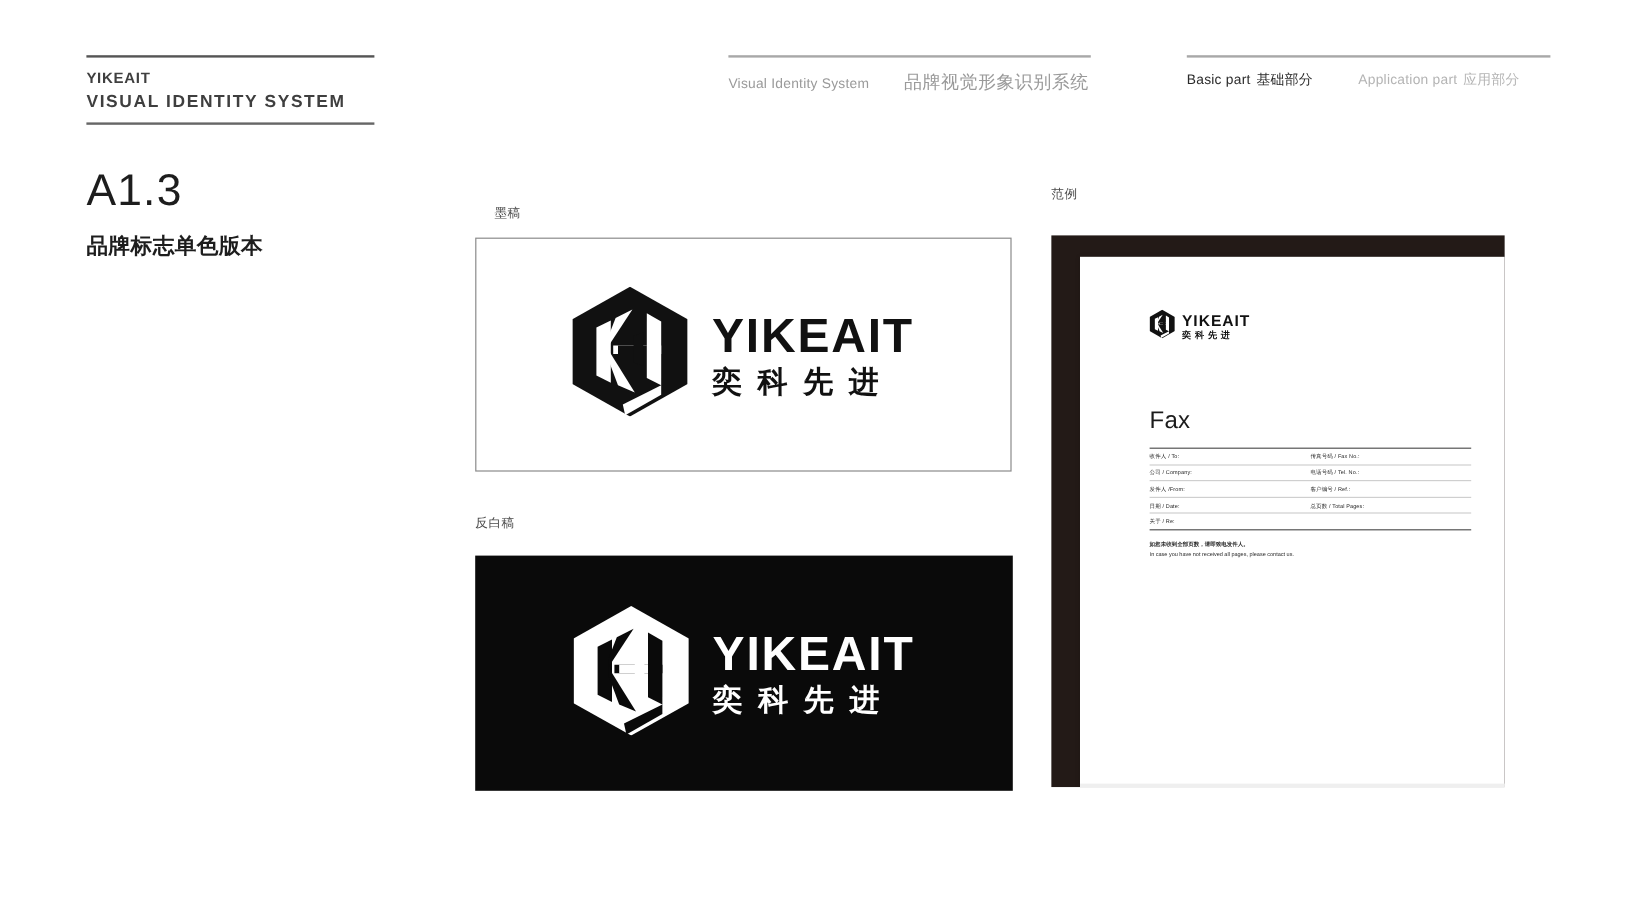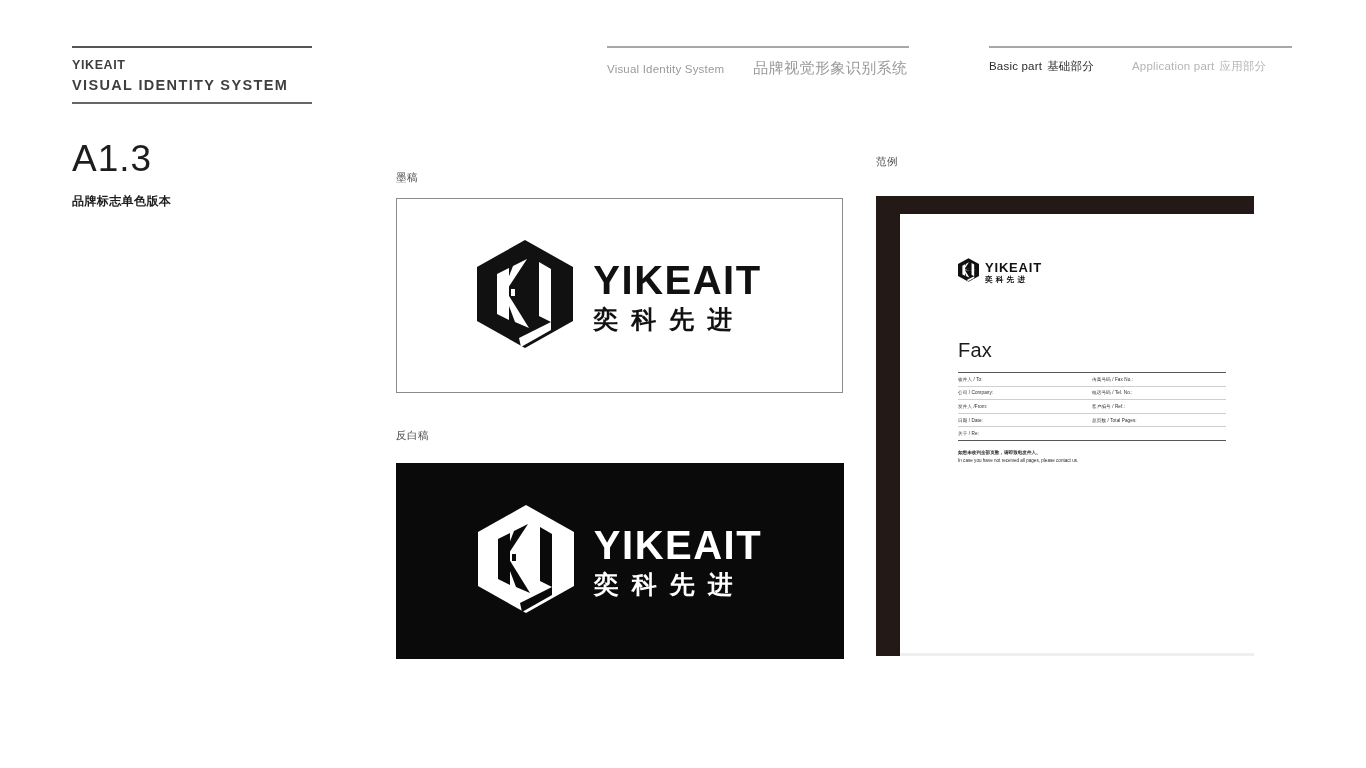--- a/index.html
+++ b/index.html
@@ -31,31 +31,31 @@
   .hdr-right .rule{height:1.5px;background:#a8a8a8;width:303px;}
   .hdr-right .row{display:flex;align-items:baseline;padding-top:11px;}
   .hdr-right .tab{font-size:11.5px;letter-spacing:.2px;}
   .hdr-right .tab.active{color:#2b2b2b;}
   .hdr-right .tab.muted{color:#b4b4b4;margin-left:38px;}
   .hdr-right .tab .cnpart{margin-left:5px;}
 
   
   .left{position:absolute;left:72px;top:140px;width:240px;}
   .sec-num{font-size:37px;color:#1d1d1d;font-weight:400;letter-spacing:1px;line-height:1.05;}
-  .sec-title{font-size:12px;color:#1d1d1d;font-weight:700;margin-top:14px;letter-spacing:.4px;}
+  .sec-title{font-size:18px;color:#1d1d1d;font-weight:700;margin-top:14px;letter-spacing:.4px;}
   .sec-body{font-size:10.8px;color:#4a4a4a;line-height:1.92;margin-top:15px;letter-spacing:.15px;}
   .attn{margin-top:24px;}
   .attn-h{font-size:12.2px;color:#2b2b2b;letter-spacing:.3px;}
   .attn-h .cn{margin-left:4px;}
   .attn-b{font-size:10.8px;color:#4a4a4a;line-height:1.92;margin-top:6px;letter-spacing:.15px;}
 
   
   .lbl{font-size:10.5px;color:#4a4a4a;letter-spacing:.5px;}
 
-  .lbl-ink{position:absolute;left:396px;top:171px;}
+  .lbl-ink{position:absolute;left:412px;top:171px;}
   .ink-box{position:absolute;left:396px;top:198px;width:447px;height:195px;
            border:1px solid #8b8b8b;box-sizing:border-box;background:#fff;
            display:flex;align-items:center;justify-content:center;}
 
   .lbl-rev{position:absolute;left:396px;top:429px;}
   .rev-box{position:absolute;left:396px;top:463px;width:448px;height:196px;
            background:#0a0a0a;display:flex;align-items:center;justify-content:center;}
 
   .logo-lockup{display:flex;align-items:center;}
   .logo-mark{flex:0 0 auto;}

